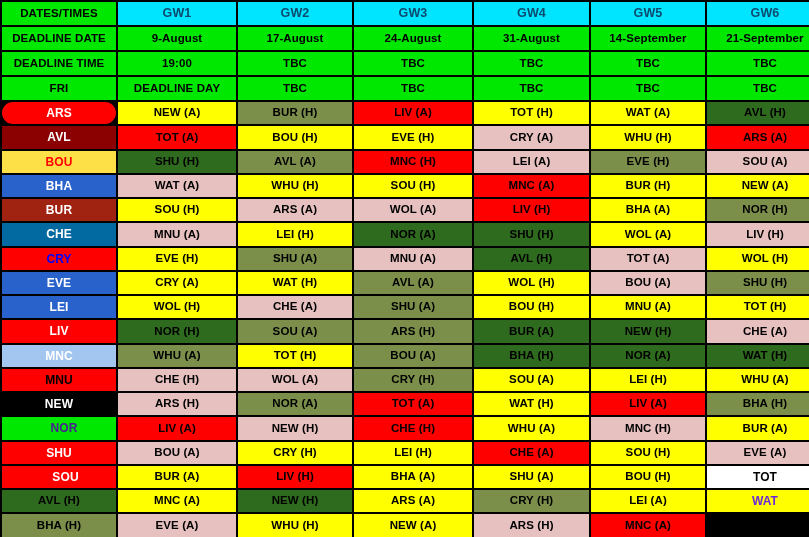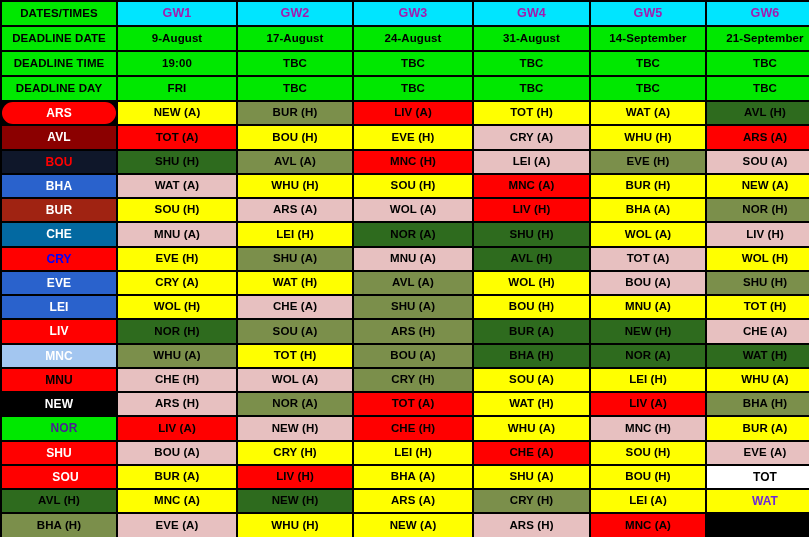--- a/index.html
+++ b/index.html
@@ -30,21 +30,21 @@
     justify-content: center;
     font-size: 11.5px;
     font-weight: bold;
     letter-spacing: 0.1px;
     line-height: 1;
     overflow: hidden;
     white-space: nowrap;
     box-sizing: border-box;
   }
   .hdr-label  { background: #00e800; color: #000000; font-size: 11.5px; }
-  .hdr-gw     { background: #00e5ff; color: #a21caf; font-size: 12.5px; }
+  .hdr-gw     { background: #00e5ff; color: #0c4a6e; font-size: 12.5px; }
   .hdr-green  { background: #00e800; color: #000000; }
   .team       { font-size: 12px; }
   
   .d1 { background: #2e6b1e; color: #000000; }  
   .d2 { background: #7b8f4b; color: #000000; }  
   .d3 { background: #ffff00; color: #000000; }  
   .d4 { background: #e7c0c0; color: #000000; }  
   .d5 { background: #ff0000; color: #000000; }  
 </style>
 </head>
@@ -65,42 +65,42 @@
     <div class="cell hdr-green">31-August</div>
     <div class="cell hdr-green">14-September</div>
     <div class="cell hdr-green">21-September</div>
     <div class="cell hdr-label">DEADLINE TIME</div>
     <div class="cell hdr-green">19:00</div>
     <div class="cell hdr-green">TBC</div>
     <div class="cell hdr-green">TBC</div>
     <div class="cell hdr-green">TBC</div>
     <div class="cell hdr-green">TBC</div>
     <div class="cell hdr-green">TBC</div>
+    <div class="cell hdr-green">FRI</div>
     <div class="cell hdr-label">DEADLINE DAY</div>
-    <div class="cell hdr-green">FRI</div>
     <div class="cell hdr-green">TBC</div>
     <div class="cell hdr-green">TBC</div>
     <div class="cell hdr-green">TBC</div>
     <div class="cell hdr-green">TBC</div>
     <div class="cell hdr-green">TBC</div>
     <div class="cell team" style="background: rgb(255, 0, 0); color: rgb(255, 255, 255); border-radius: 11px;">ARS</div>
     <div class="cell d3">NEW (A)</div>
     <div class="cell d2">BUR (H)</div>
     <div class="cell d5">LIV (A)</div>
     <div class="cell d3">TOT (H)</div>
     <div class="cell d3">WAT (A)</div>
     <div class="cell d1">AVL (H)</div>
     <div class="cell team" style="background: rgb(139, 0, 0); color: rgb(255, 255, 255);">AVL</div>
     <div class="cell d5">TOT (A)</div>
     <div class="cell d3">BOU (H)</div>
     <div class="cell d3">EVE (H)</div>
     <div class="cell d4">CRY (A)</div>
     <div class="cell d3">WHU (H)</div>
     <div class="cell d5">ARS (A)</div>
-    <div class="cell team" style="background: #0f172a; color: rgb(255, 0, 0); text-align: right;">BOU</div>
+    <div class="cell team" style="background: #fde047; color: rgb(255, 0, 0); text-align: right;">BOU</div>
     <div class="cell d1">SHU (H)</div>
     <div class="cell d2">AVL (A)</div>
     <div class="cell d5">MNC (H)</div>
     <div class="cell d4">LEI (A)</div>
     <div class="cell d2">EVE (H)</div>
     <div class="cell d4">SOU (A)</div>
     <div class="cell team" style="background: rgb(42, 98, 204); color: rgb(255, 255, 255);">BHA</div>
     <div class="cell d4">WAT (A)</div>
     <div class="cell d3">WHU (H)</div>
     <div class="cell d3">SOU (H)</div>

